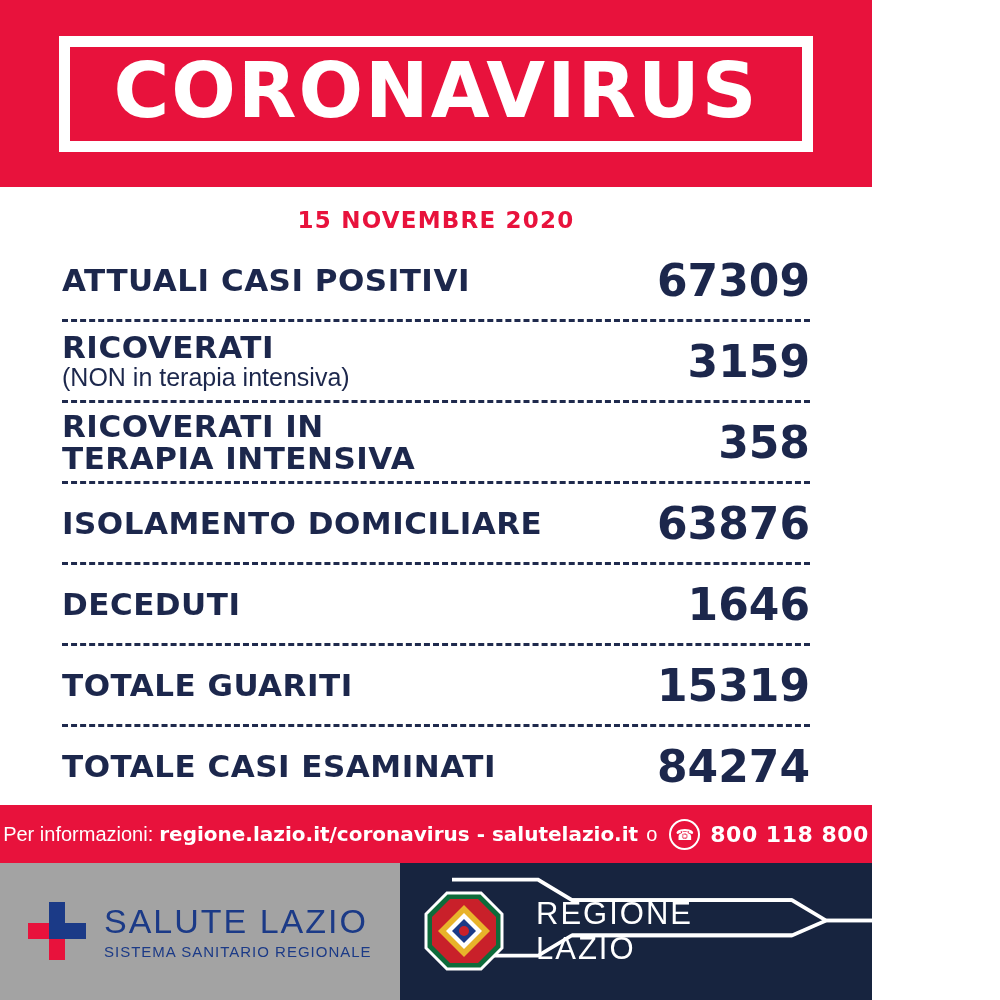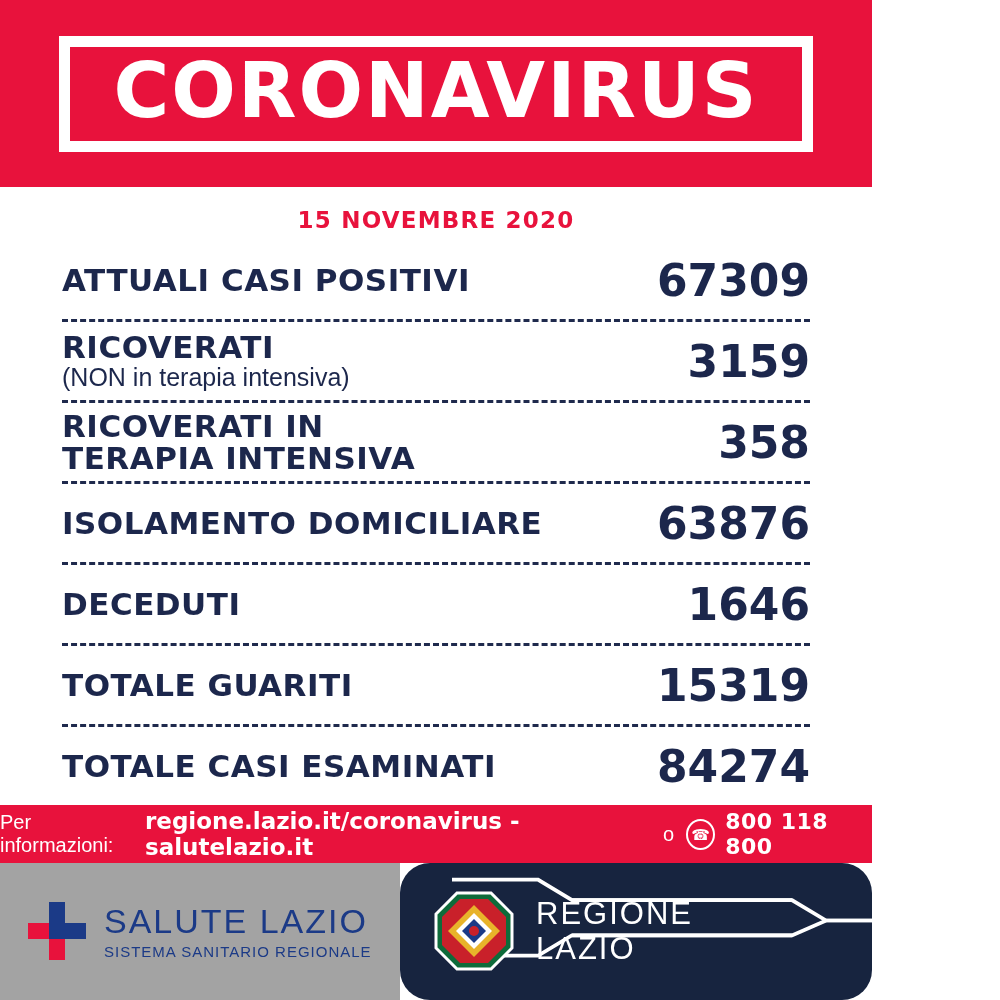--- a/index.html
+++ b/index.html
@@ -111,29 +111,30 @@
 
   
   .info-bar {
     background: #e8123c;
     height: 62px;
     display: flex;
     align-items: center;
     justify-content: center;
     color: #ffffff;
     gap: 6px;
+    text-align: right;
   }
   .info-pre {
     font-family: "Liberation Sans", sans-serif;
     font-size: 20px;
   }
   .info-links {
     font-family: "DejaVu Sans", sans-serif;
     font-weight: bold;
-    font-size: 23px;
+    font-size: 20px;
   }
   .info-o {
     font-family: "Liberation Sans", sans-serif;
     font-size: 20px;
     padding: 0 2px;
   }
   .phone-icon {
     display: inline-flex;
     align-items: center;
     justify-content: center;
@@ -219,25 +220,24 @@
     font-family: "Liberation Sans", sans-serif;
     font-size: 15px;
     letter-spacing: 1px;
     margin-top: 2px;
   }
   .footer-right {
     flex: 1;
     background: #17243f;
     display: flex;
     align-items: center;
-    padding-left: 34px;
-    gap: 22px;
+    padding-left: 24px;
+    gap: 32px;
     position: relative;
     overflow: hidden;
-    border-radius: 30px;
   }
   .regione-emblem {
     width: 80px;
     height: 80px;
     flex: none;
     position: relative;
   }
   .regione-text {
     display: flex;
     flex-direction: column;

